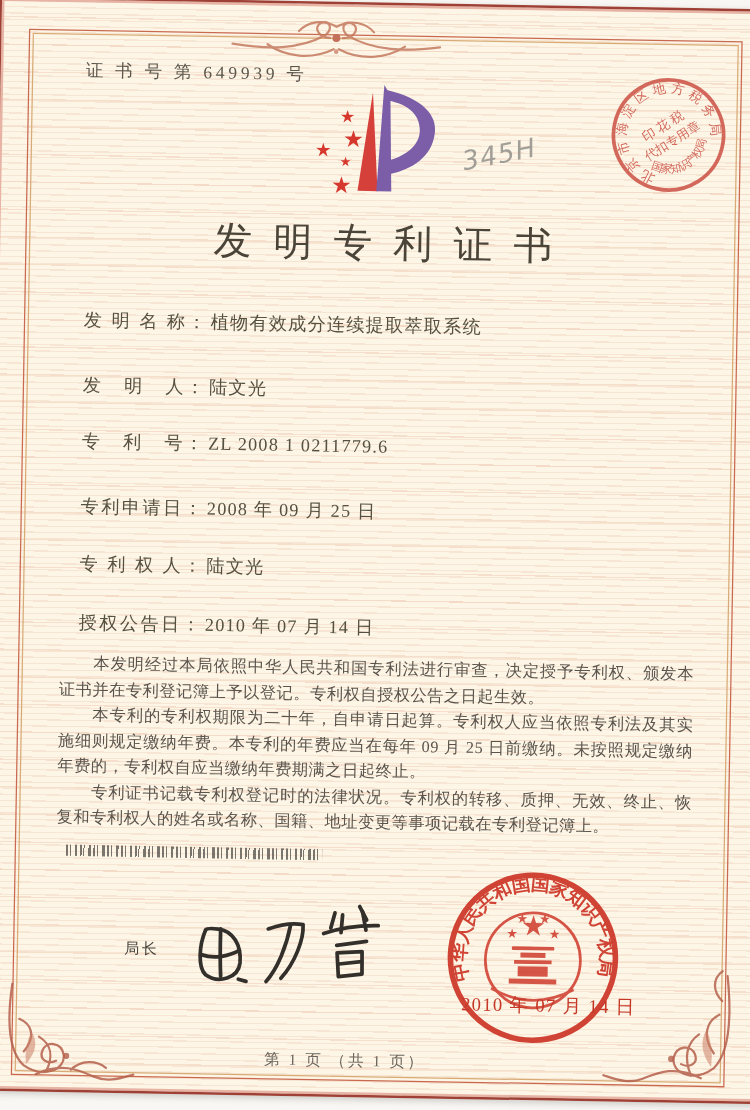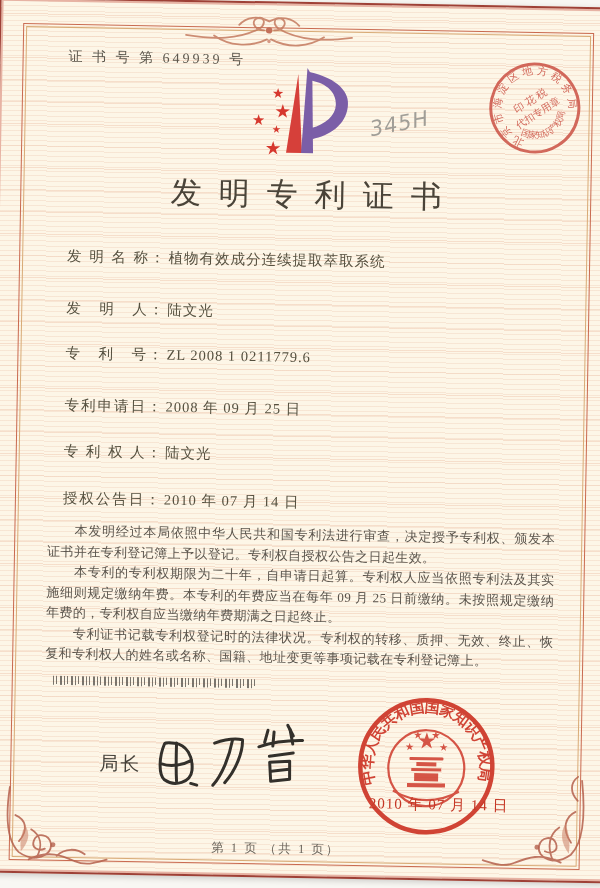--- a/index.html
+++ b/index.html
@@ -27,21 +27,21 @@
   .title{left:0;top:170px;width:616px;text-align:center;font-size:31px;color:#4a4439;
     letter-spacing:17px;padding-left:17px;box-sizing:border-box;font-weight:bold;font-weight:500;}
   .frow{left:70px;font-size:14.5px;color:#55503f;white-space:nowrap;}
   .frow .lab{letter-spacing:2px;}
   .frow .val{letter-spacing:1px;margin-left:2px;}
   .body-text{left:55px;top:521px;width:508px;text-align:justify;font-size:13px;
     line-height:20.5px;color:#5a544c;letter-spacing:.4px;}
   .body-text p{margin:0;text-indent:2.1em;}
   .barcode{left:63px;top:676px;width:205px;height:9px;opacity:.78;
     background:repeating-linear-gradient(90deg,#55514b 0 1.5px,transparent 1.5px 3px,#55514b 3px 3.8px,transparent 3.8px 7px,#55514b 7px 9px,transparent 9px 11px);}
-  .director-label{left:111px;top:750px;font-size:19px;color:#45413a;letter-spacing:2px;}
+  .director-label{left:111px;top:750px;font-size:12px;color:#45413a;letter-spacing:2px;}
   .sig{left:143px;top:716px;width:185px;height:80px;}
   .seal{left:343px;top:665px;width:190px;height:190px;opacity:.92;}
   .seal-date{left:371px;top:789px;width:160px;text-align:center;font-size:15px;
     color:#c53726;letter-spacing:1px;z-index:5;}
   .footer{left:0;top:837px;width:578px;text-align:center;font-size:12.5px;color:#6b655c;letter-spacing:2px;}
   .tax-stamp{left:470px;top:35px;width:130px;height:130px;transform:rotate(-33deg);opacity:.8;}
   .logo{left:246px;top:54px;width:112px;height:102px;}
   .orn-top{left:183px;top:6px;width:170px;height:42px;}
   .orn-bl{left:14px;top:786px;width:108px;height:80px;}
   .orn-br{left:494px;top:766px;width:108px;height:96px;}

